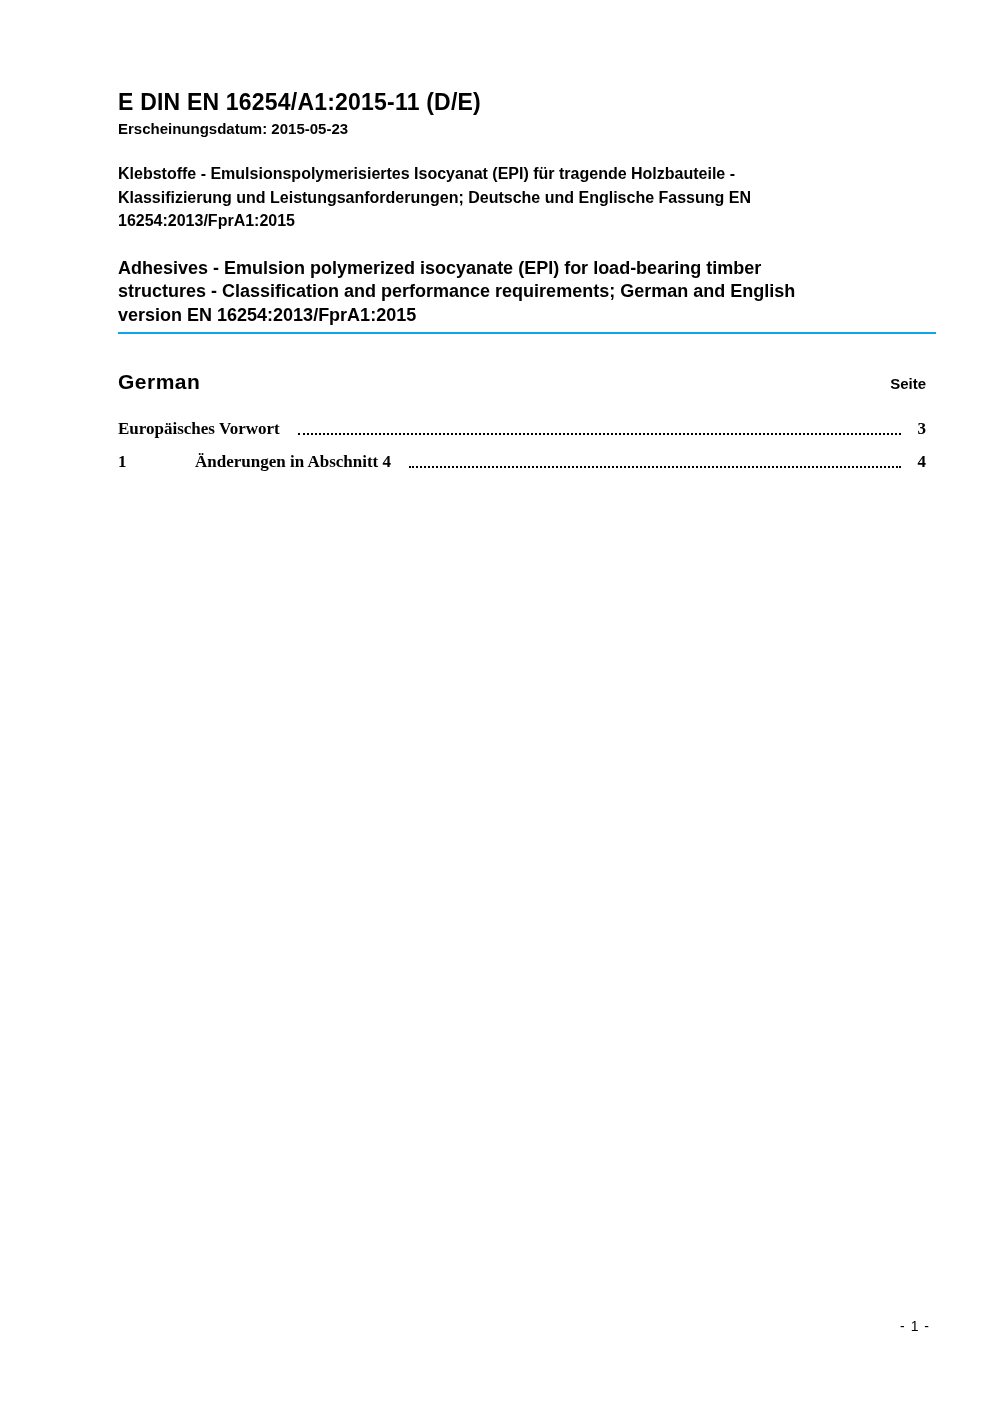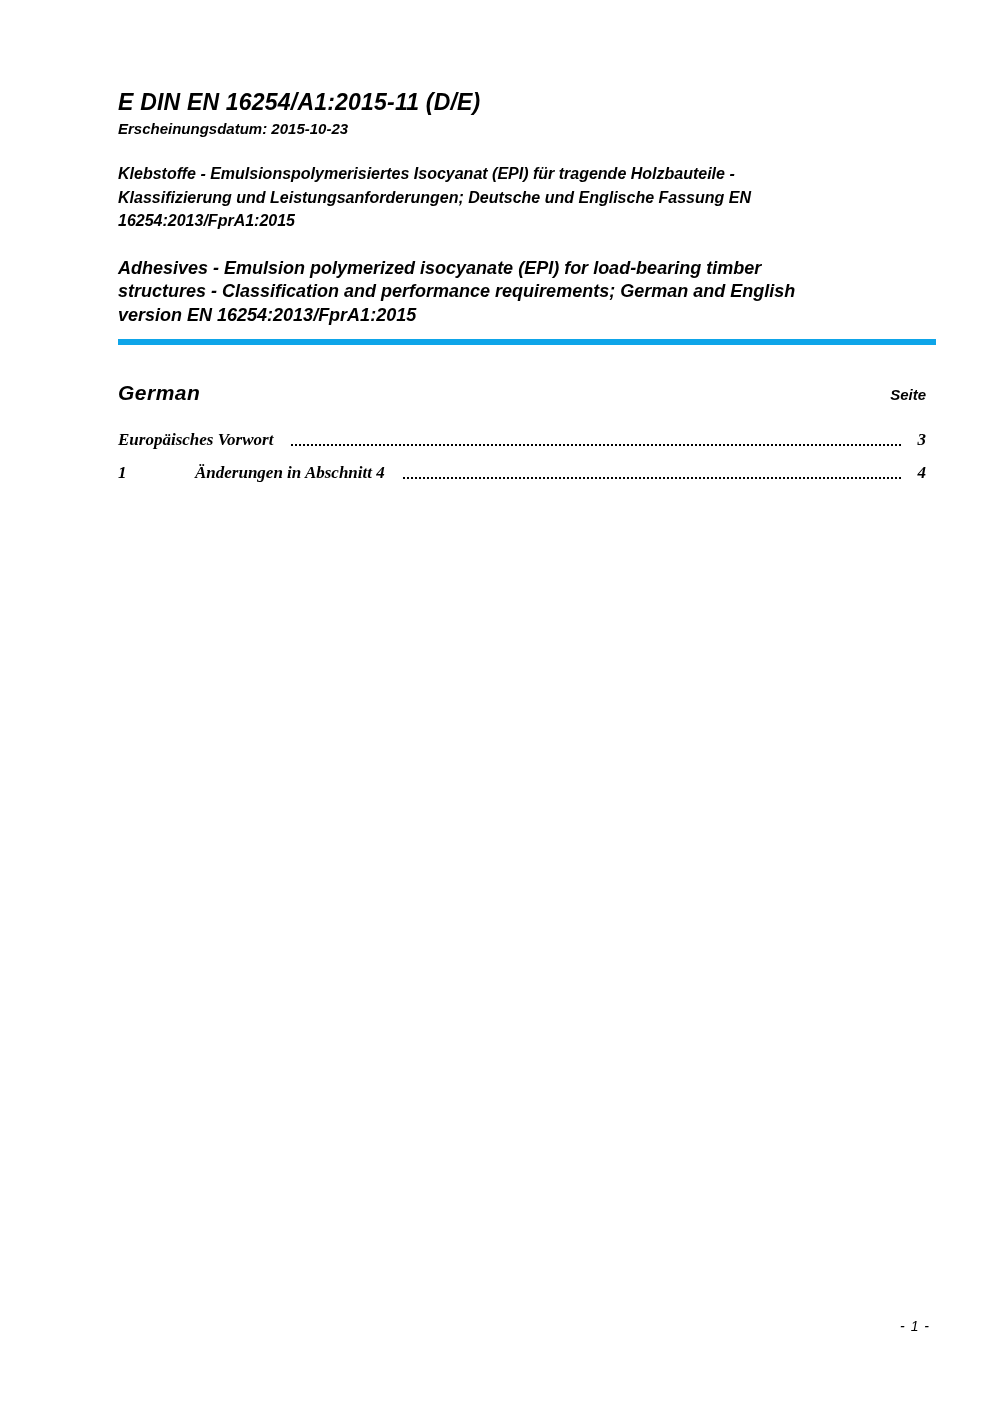--- a/index.html
+++ b/index.html
@@ -1,15 +1,15 @@
 <!DOCTYPE html>
 <html><head>
 <meta charset="utf-8">
 <style>
-  * { margin: 0; padding: 0; box-sizing: border-box; font-style: italic; }
+  * { margin: 0; padding: 0; box-sizing: border-box; }
   html, body {
     width: 992px;
     height: 1403px;
     background: #ffffff;
     font-family: "Liberation Sans", sans-serif;
     color: #000000;
     overflow: hidden;
   }
   .page {
     position: relative;
@@ -42,22 +42,22 @@
     font-weight: bold;
     line-height: 23.5px;
     white-space: pre-line;
   }
   .title-en {
     margin-top: 24px;
     font-size: 18px;
     font-weight: bold;
     line-height: 23.5px;
     white-space: pre-line;
-    border-bottom: 6px solid #0ea5e9;
-    padding-bottom: 12px;
+    border-bottom: 2px solid #0ea5e9;
+    padding-bottom: 5px;
   }
   .inhalt-row {
     margin-top: 36px;
     display: flex;
     justify-content: space-between;
     align-items: baseline;
     padding-right: 10px;
   }
   .inhalt-heading {
     font-size: 21px;
@@ -107,21 +107,21 @@
   }
 </style>
 </head>
 <body>
 
 <div class="page">
   <div class="content">
 
     <h1 class="doc-title">E DIN EN 16254/A1:2015-11 (D/E)</h1>
 
-    <div class="pub-date">Erscheinungsdatum: 2015-10-23</div>
+    <div class="pub-date">Erscheinungsdatum: 2015-05-23</div>
 
     <p class="title-de">Klebstoffe - Emulsionspolymerisiertes Isocyanat (EPI) für tragende Holzbauteile -
 Klassifizierung und Leistungsanforderungen; Deutsche und Englische Fassung EN
 16254:2013/FprA1:2015</p>
 
     <p class="title-en">Adhesives - Emulsion polymerized isocyanate (EPI) for load-bearing timber
 structures - Classification and performance requirements; German and English
 version EN 16254:2013/FprA1:2015</p>
 
     <div class="inhalt-row">

